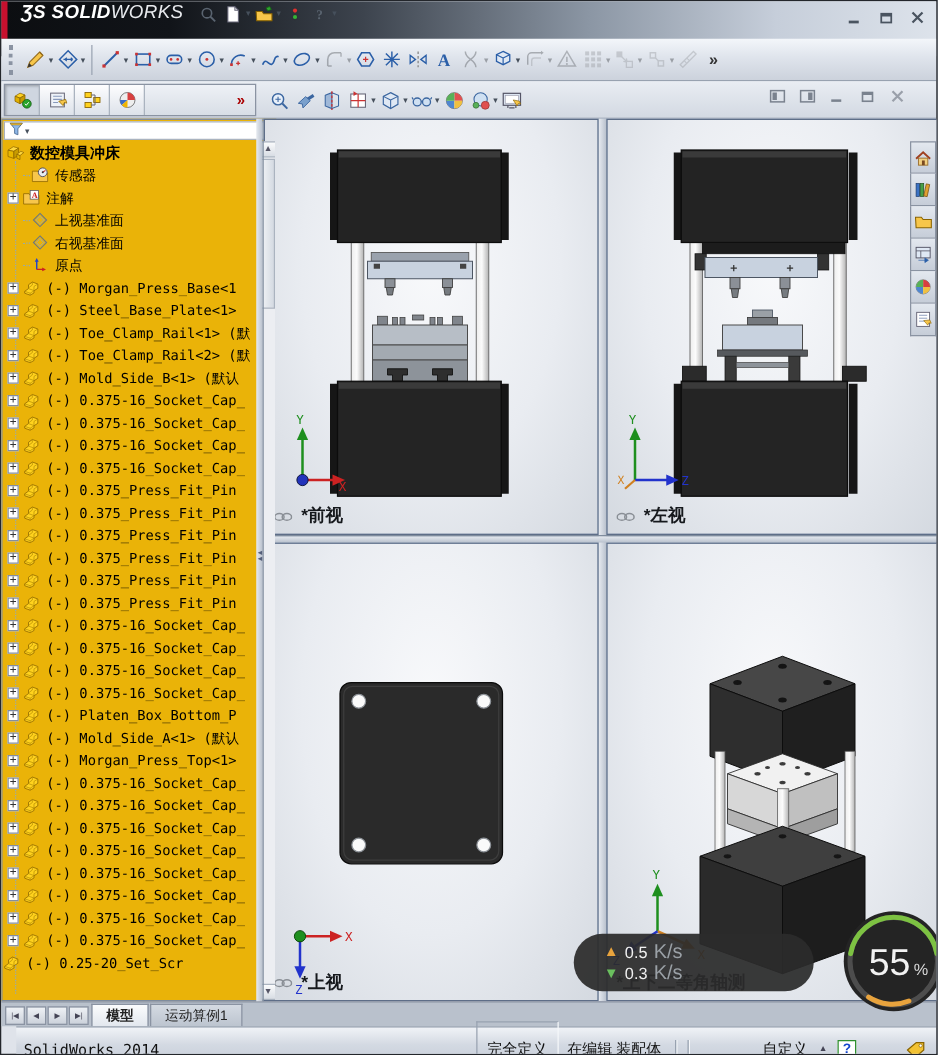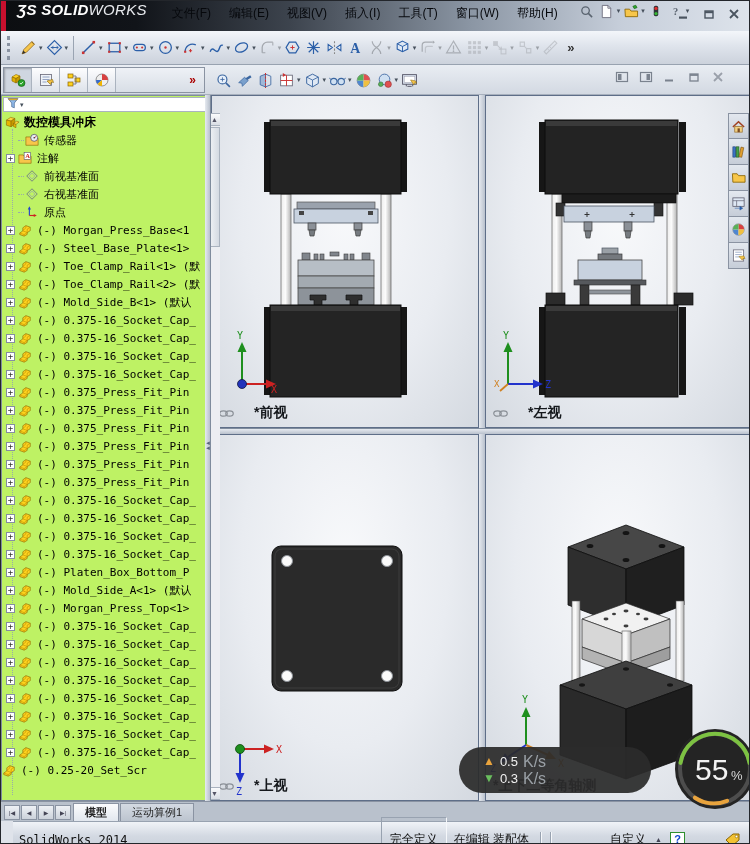--- a/index.html
+++ b/index.html
@@ -36,21 +36,21 @@
   border:1px solid #8a93a2;background:linear-gradient(#eef1f6,#d8dee6)}
 .pt{width:28px;height:24px;display:flex;align-items:center;justify-content:center;border-right:1px solid #aab3bf;
   background:linear-gradient(#fdfdfe,#dde2ea)}
 .pt.active{background:#cfd6e0;box-shadow:inset 1px 1px 2px rgba(0,0,0,.25)}
 .ptabs .overflow{margin-left:auto;margin-right:8px;font-size:12px;color:#a00}
 .headsup{position:absolute;left:212px;top:2px;height:26px;display:flex;align-items:center}
 .hu{height:24px;display:flex;align-items:center;padding:0 2px}
 .docctl{position:absolute;right:22px;top:4px;display:flex;gap:6px}
 .dc{width:18px;height:16px;display:flex;align-items:center;justify-content:center}
 
-.panel{position:absolute;left:0;top:94px;width:220px;height:706px;background:#bef264;border:1px solid #7f8c9d;overflow:hidden}
+.panel{position:absolute;left:0;top:94px;width:220px;height:706px;background:#eab308;border:1px solid #7f8c9d;overflow:hidden}
 .filter{display:flex;align-items:center;height:15px;margin:1px;border:1px solid #aab3bf;background:#fff;padding-left:2px}
 .filter .dd{font-size:7px}
 .tree{position:relative;overflow:hidden;height:688px}
 .tree::before{content:"";position:absolute;left:10px;top:16px;bottom:6px;border-left:1px dotted #9aa}
 .trow{display:flex;align-items:center;height:18px;white-space:nowrap;position:relative}
 .exp{width:9px;height:9px;min-width:9px;border:1px solid #848ea0;background:#fff;color:#333;font-size:9px;line-height:7px;
   text-align:center;margin:0 3px 0 4px;z-index:2;font-family:"DejaVu Sans Mono",monospace}
 .sp{width:16px;min-width:16px}
 .rsp{width:3px;min-width:3px}
 .conn{width:6px;min-width:6px;border-top:1px dotted #9aa;margin-right:1px}
@@ -70,21 +70,21 @@
 .gfx{position:absolute;left:210px;top:94px;width:540px;height:706px;background:#8fa0b8}
 .vp{position:absolute;overflow:hidden;background:radial-gradient(ellipse at 50% 35%,#f8f9fb 0%,#e9ecf1 55%,#d4d9e0 100%);
   border:1px solid #5e6e88}
 .vp svg.scene{position:absolute;left:0;top:0}
 .vp1{left:0;top:0;width:268px;height:333px}
 .vp2{left:274px;top:0;width:266px;height:333px}
 .vp3{left:0;top:339px;width:268px;height:367px}
 .vp4{left:274px;top:339px;width:266px;height:367px}
 .hsplit{position:absolute;left:0;top:333px;width:540px;height:6px;background:linear-gradient(#e6eaf0,#b9c1cd);border-top:1px solid #7f8c9d}
 .wsplit{position:absolute;left:268px;top:0;width:6px;height:706px;background:linear-gradient(90deg,#e6eaf0,#b9c1cd)}
-.vplabel{position:absolute;left:7px;bottom:5px;display:flex;align-items:center;gap:20px;
+.vplabel{position:absolute;left:7px;bottom:5px;display:flex;align-items:center;gap:7px;
   font-weight:bold;font-size:14px;color:#15181c;z-index:3;white-space:nowrap}
 
 .taskpane{position:absolute;right:0;top:112px;width:21px;z-index:10}
 .tpt{width:21px;height:26px;display:flex;align-items:center;justify-content:center;
   background:linear-gradient(#e3e8ef,#c6cdd8);border:1px solid #8a93a2;border-top:none}
 .tpt:first-child{border-top:1px solid #8a93a2}
 
 .net{position:absolute;left:458px;top:746px;width:192px;height:46px;border-radius:23px;z-index:40;
   background:rgba(43,43,43,.93);color:#f0f0f0;display:flex;flex-direction:column;justify-content:center;
   gap:2px;padding-left:24px;font-size:13px}
@@ -114,29 +114,20 @@
 .tagicon{margin:0 8px 0 30px;display:flex}
 </style>
 </head>
 <body>
 
 <div class="win">
 
   <div class="titlebar">
     <div class="redstrip"></div>
     <div class="logo"><span>ƷS</span>&nbsp;<span>SOLID</span><span class="lw">WORKS</span></div>
-    <div class="menus">
-        <span class="menu-item">文件(F)</span>
-        <span class="menu-item">编辑(E)</span>
-        <span class="menu-item">视图(V)</span>
-        <span class="menu-item">插入(I)</span>
-        <span class="menu-item">工具(T)</span>
-        <span class="menu-item">窗口(W)</span>
-        <span class="menu-item">帮助(H)</span>
-      </div>
     <div class="qicons">
         <span class="qi">
           <svg width="15" height="15" viewBox="0 0 16 16">
             <circle cx="7" cy="7" r="4" fill="none" stroke="#5a6470" stroke-width="1.4"></circle>
             <path d="M10 10l4 4" stroke="#5a6470" stroke-width="1.6"></path>
           </svg>
         </span>
         <span class="qi">
           <svg width="15" height="15" viewBox="0 0 16 16">
             <path d="M3.5 1.5h6l3 3v10h-9z" fill="#fff" stroke="#667" stroke-width=".9"></path>
@@ -535,21 +526,21 @@
             </svg></span>
           <span class="tlabel">注解</span>
         </div>
         <div class="trow">
           <span class="sp"></span>
           <span class="conn"></span>
           <span class="ticon"><svg width="14" height="14" viewBox="0 0 16 16">
               <path d="M8 2l6 6-6 6-6-6z" fill="none" stroke="#6a7684" stroke-width="1"></path>
               <path d="M8 4.6L11.4 8 8 11.4 4.6 8z" fill="none" stroke="#9aa6b4" stroke-width=".8"></path>
             </svg></span>
-          <span class="tlabel">前视基准面</span>
+          <span class="tlabel">上视基准面</span>
         </div>
         <div class="trow">
           <span class="sp"></span>
           <span class="conn"></span>
           <span class="ticon"><svg width="14" height="14" viewBox="0 0 16 16">
               <path d="M8 2l6 6-6 6-6-6z" fill="none" stroke="#6a7684" stroke-width="1"></path>
               <path d="M8 4.6L11.4 8 8 11.4 4.6 8z" fill="none" stroke="#9aa6b4" stroke-width=".8"></path>
             </svg></span>
           <span class="tlabel">右视基准面</span>
         </div>

